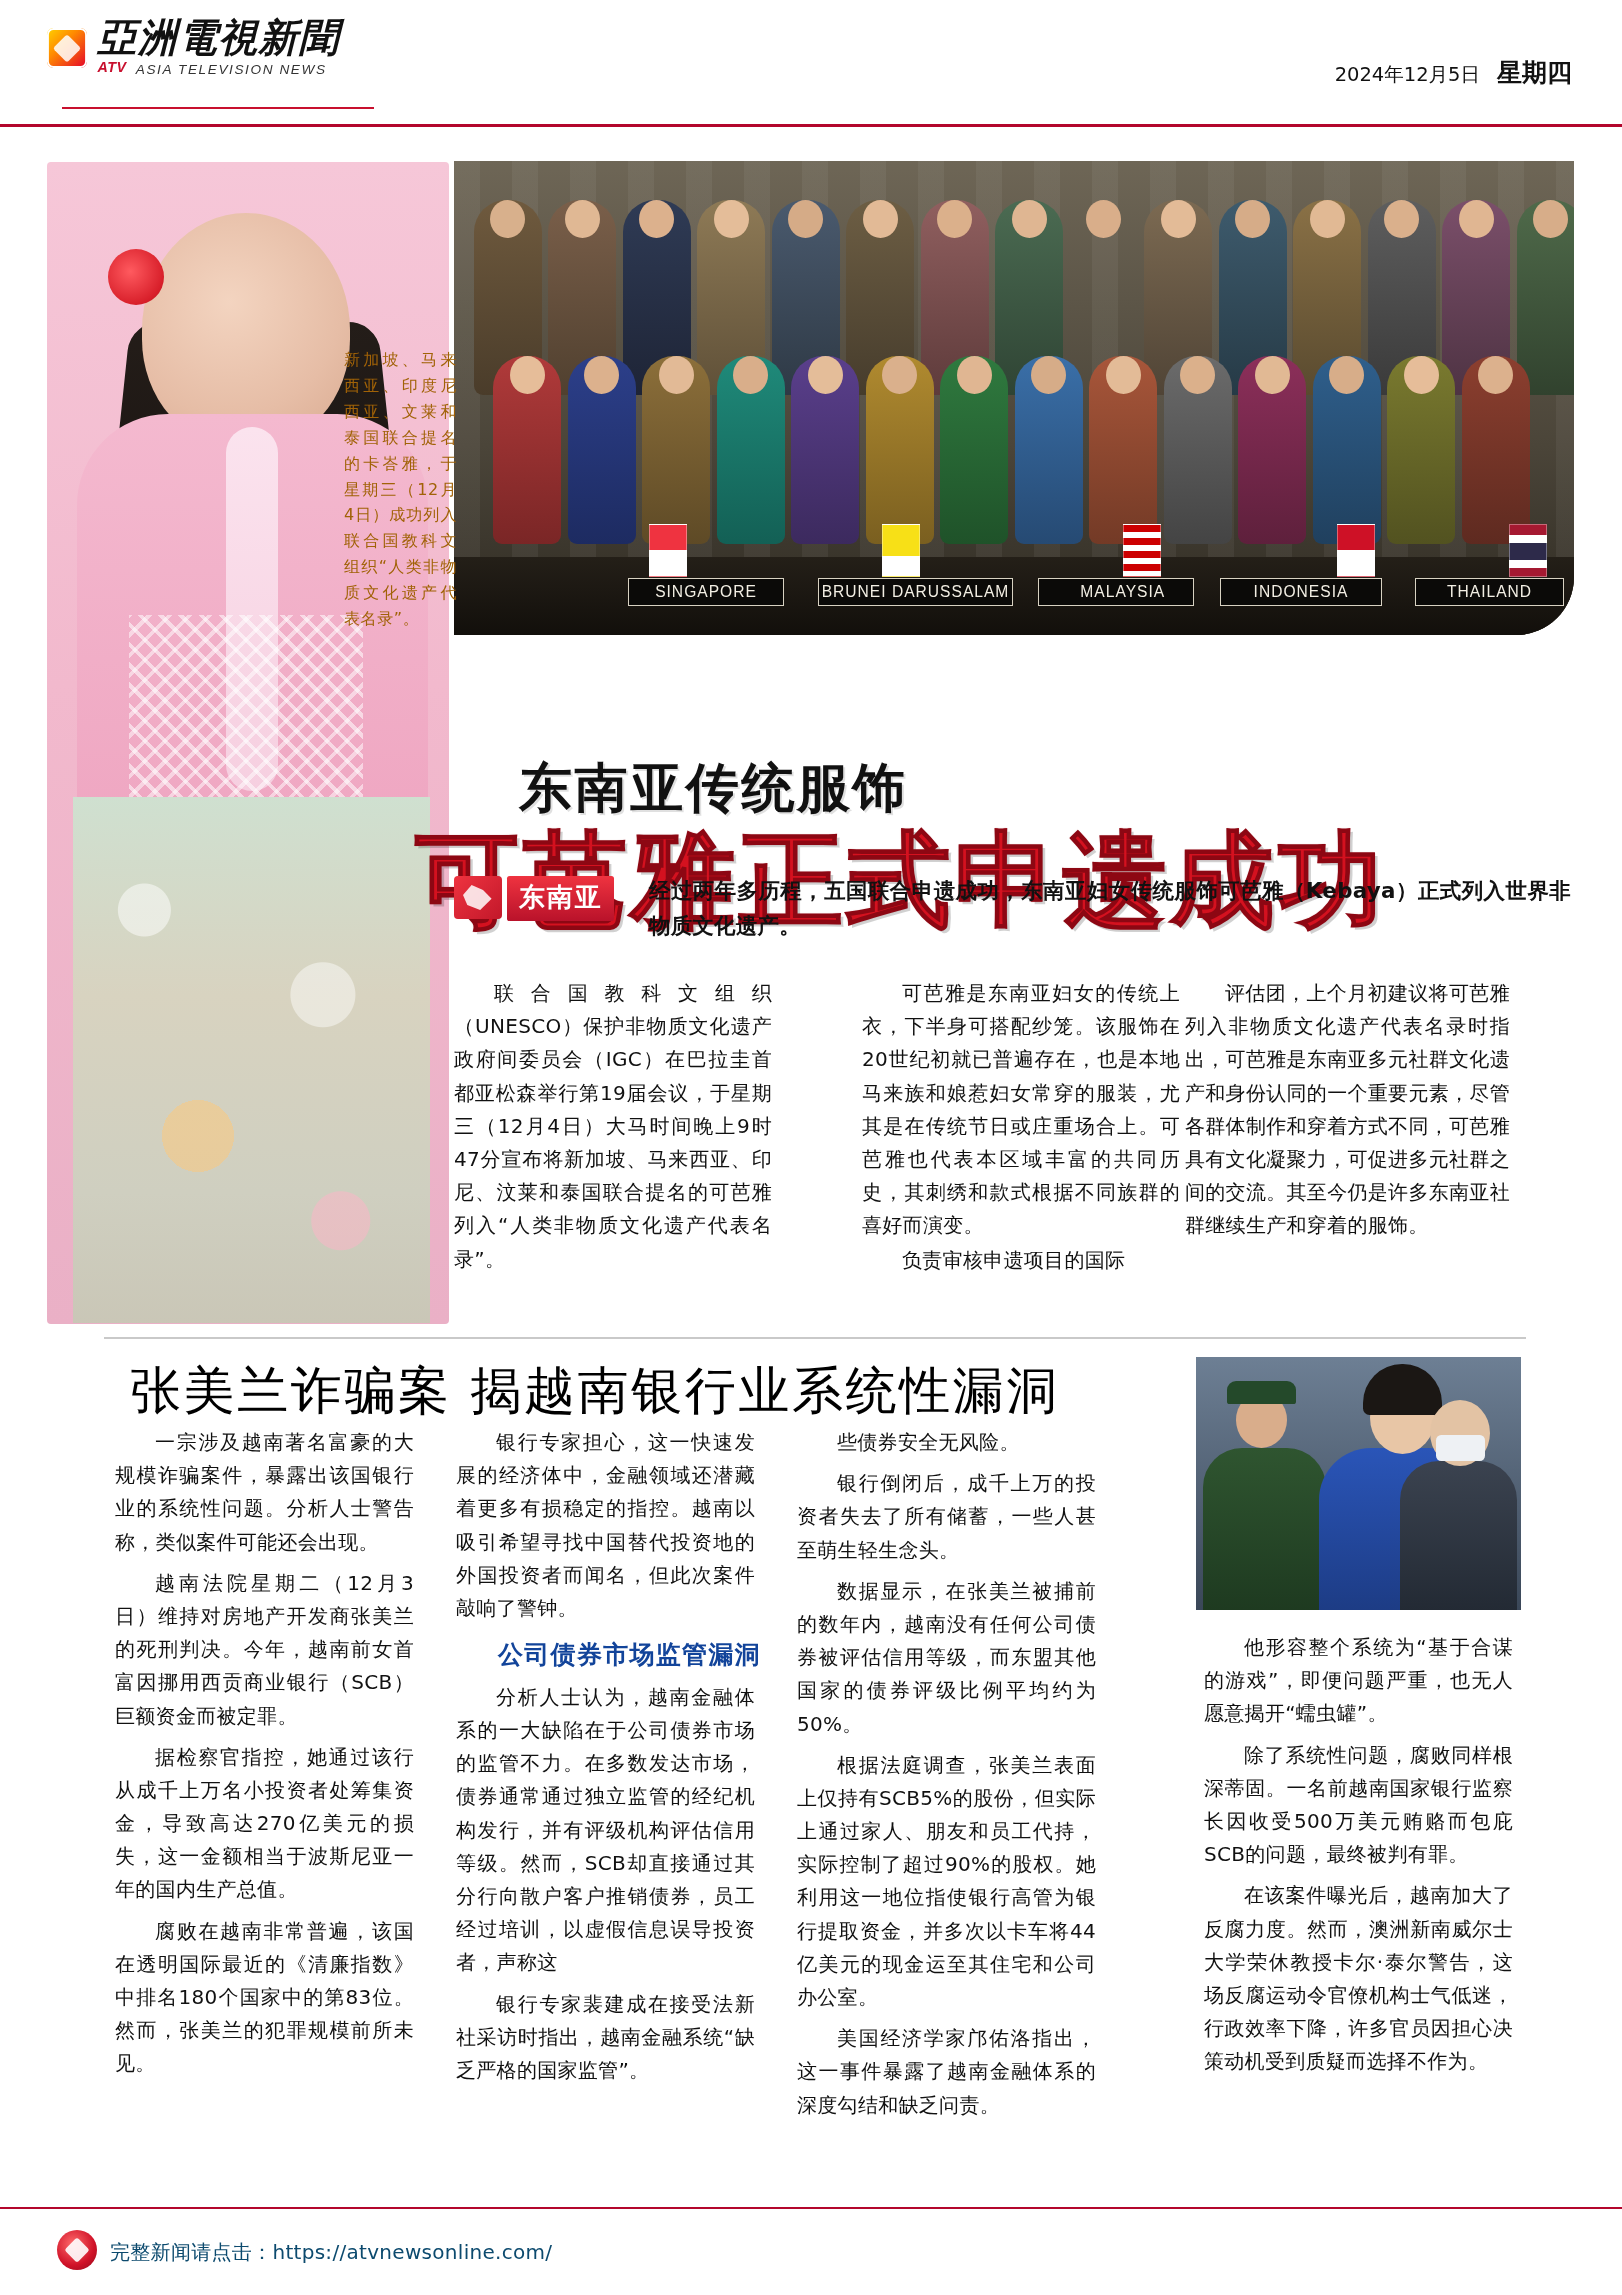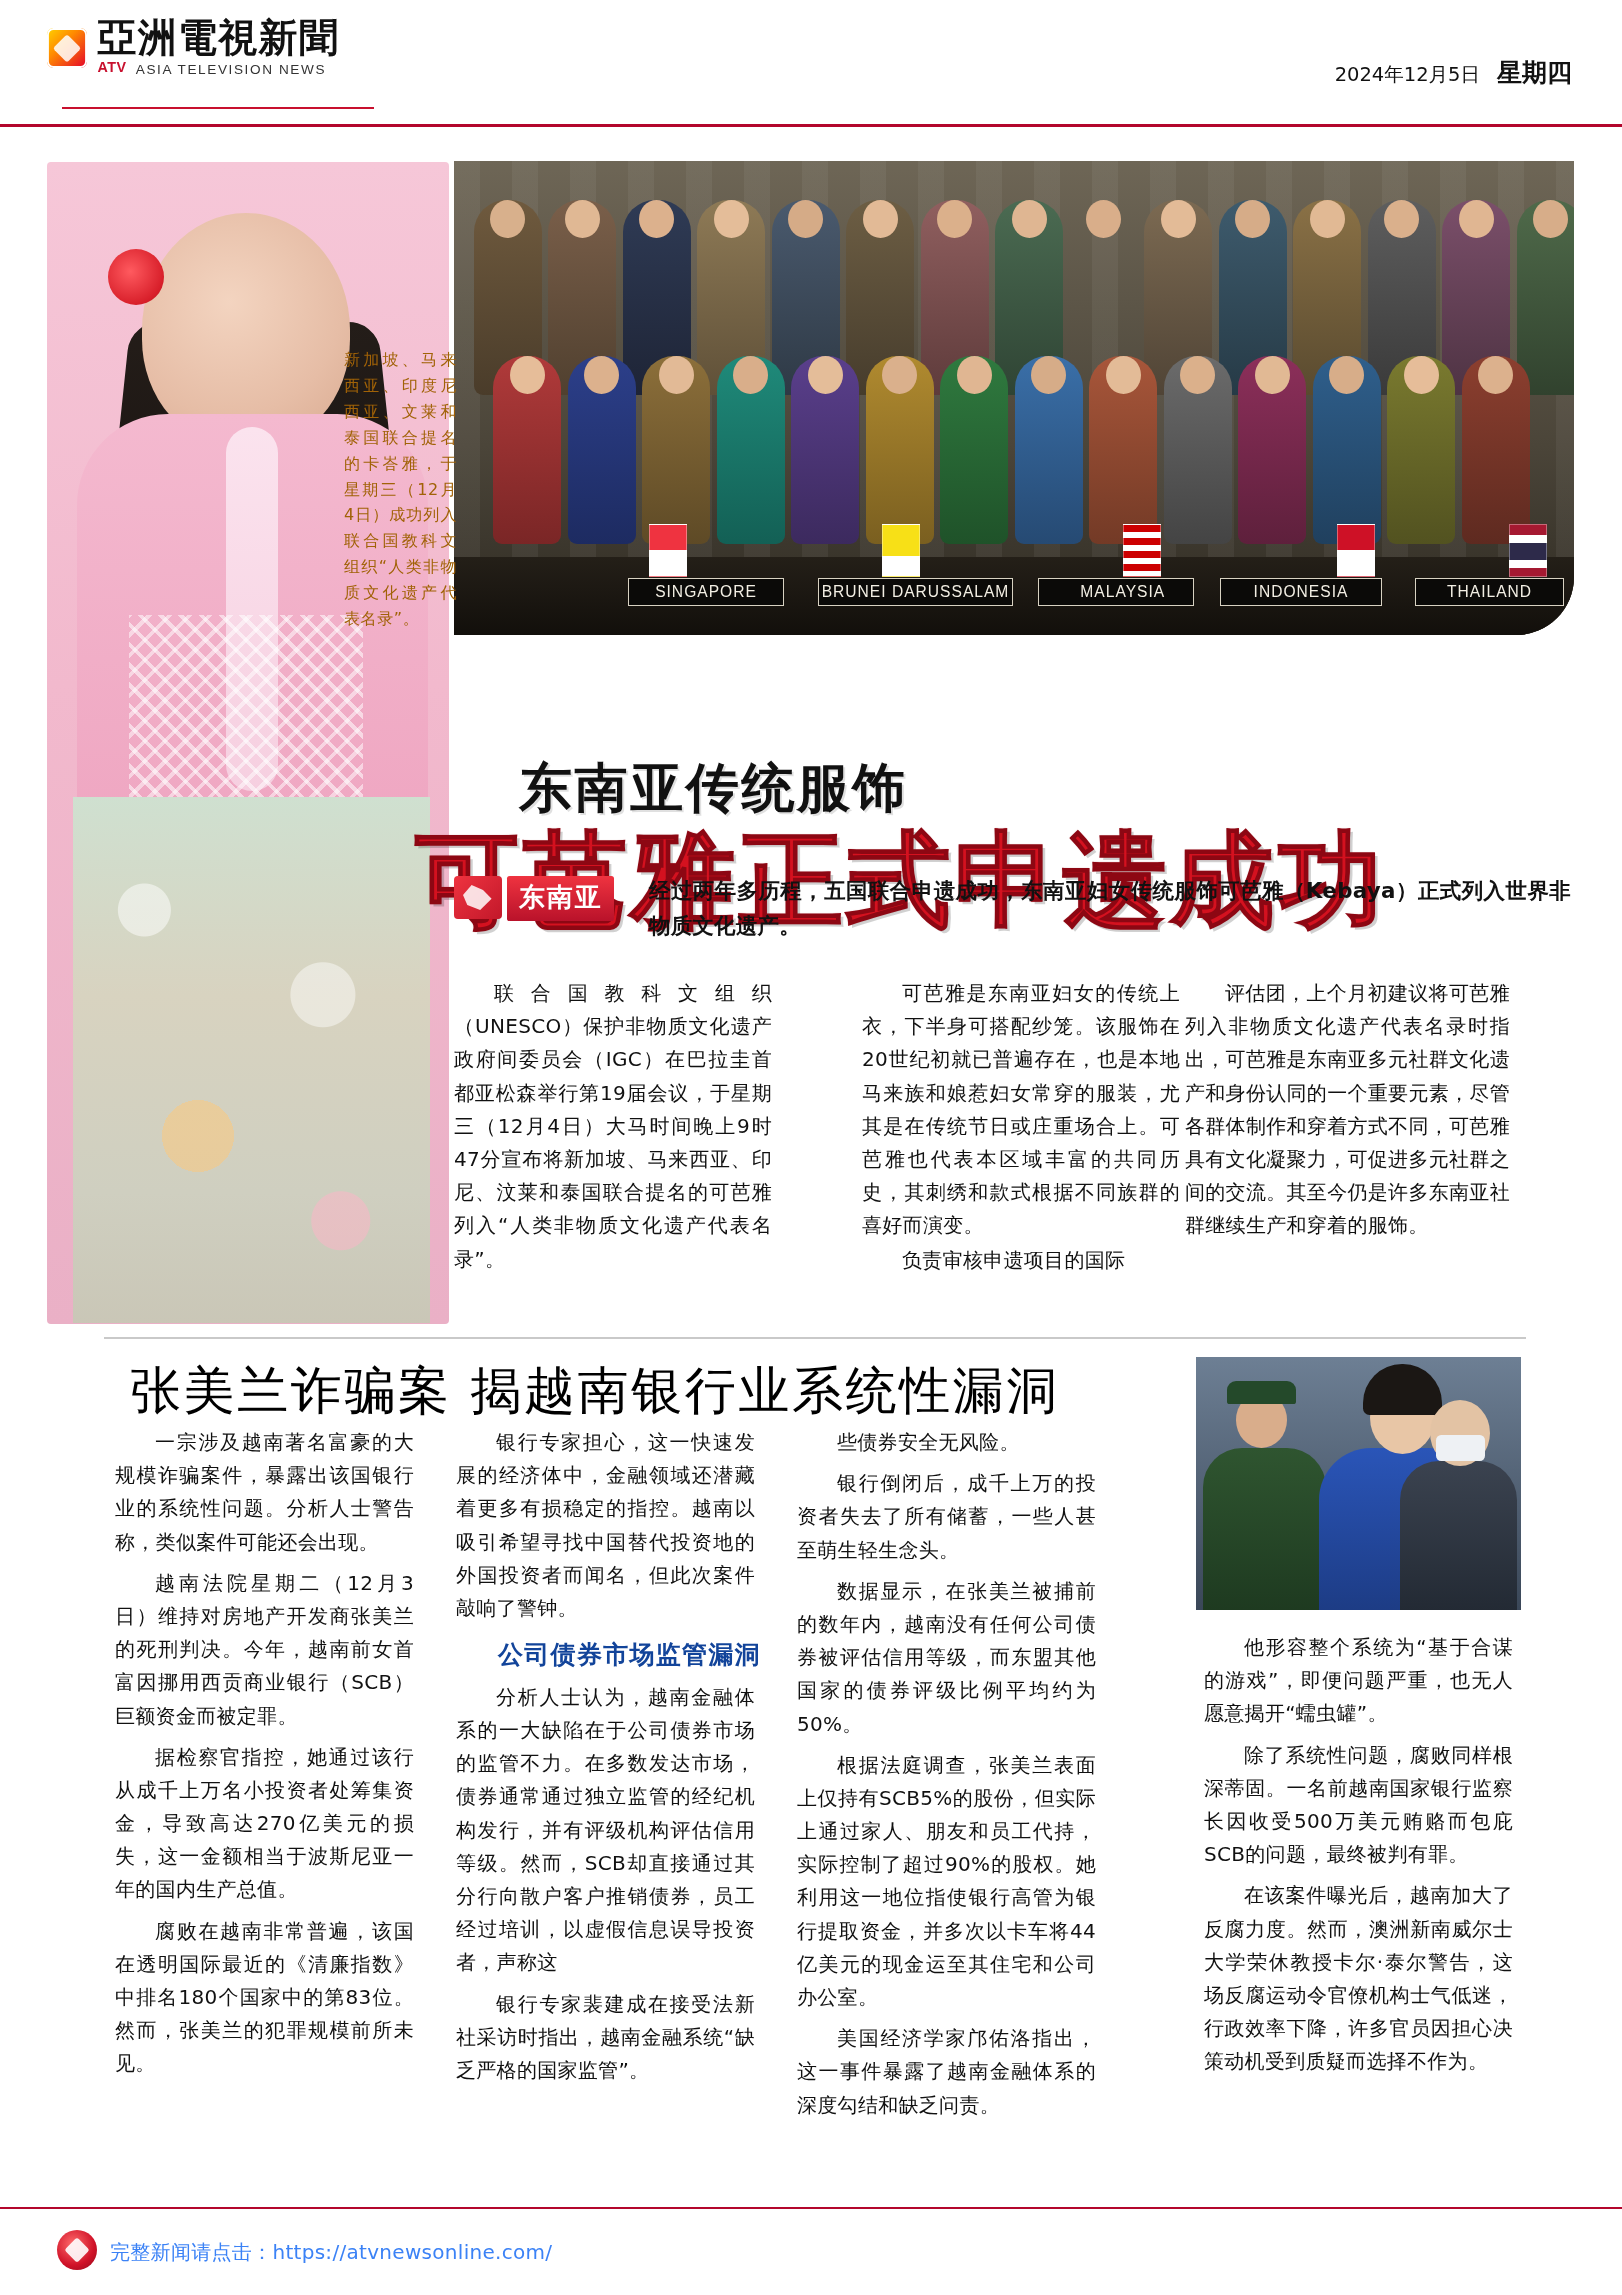--- a/index.html
+++ b/index.html
@@ -16,21 +16,21 @@
   
   .masthead {
     position: absolute;
     left: 0; top: 0;
     width: 1623px; height: 127px;
     border-bottom: 3.2px solid #b3062c;
   }
   .logo-wrap {
     position: absolute;
     left: 47px; top: 18px;
-    display: flex; align-items: center;
+    display: flex; align-items: center; font-style: italic;
   }
   .logo-mark {
     width: 40px; height: 40px;
     border-radius: 6.5px;
     background: linear-gradient(135deg,#ffd400 0%, #ff8a00 40%, #e4002b 100%);
     position: relative;
     margin-right: 10.4px;
     box-shadow: 0 0 0 1.9px #ffffff inset;
   }
   .logo-mark::after {
@@ -449,21 +449,21 @@
     position: absolute; left: 50%; top: 50%;
     width: 18px; height: 18px;
     transform: translate(-50%,-50%) rotate(45deg);
     background: #ffffff; opacity: .9; border-radius: 2.6px;
   }
   .footer-text {
     position: absolute;
     left: 110px; top: 30px;
     font-family: "DejaVu Sans", sans-serif;
     font-size: 20px;
-    color: #3b82f6;
+    color: #0c4a6e;
     letter-spacing: 0.3px;
   }
 </style>
 </head>
 <body>
 
 <div class="masthead">
   <div class="logo-wrap">
     <div class="logo-mark"></div>
     <div>

